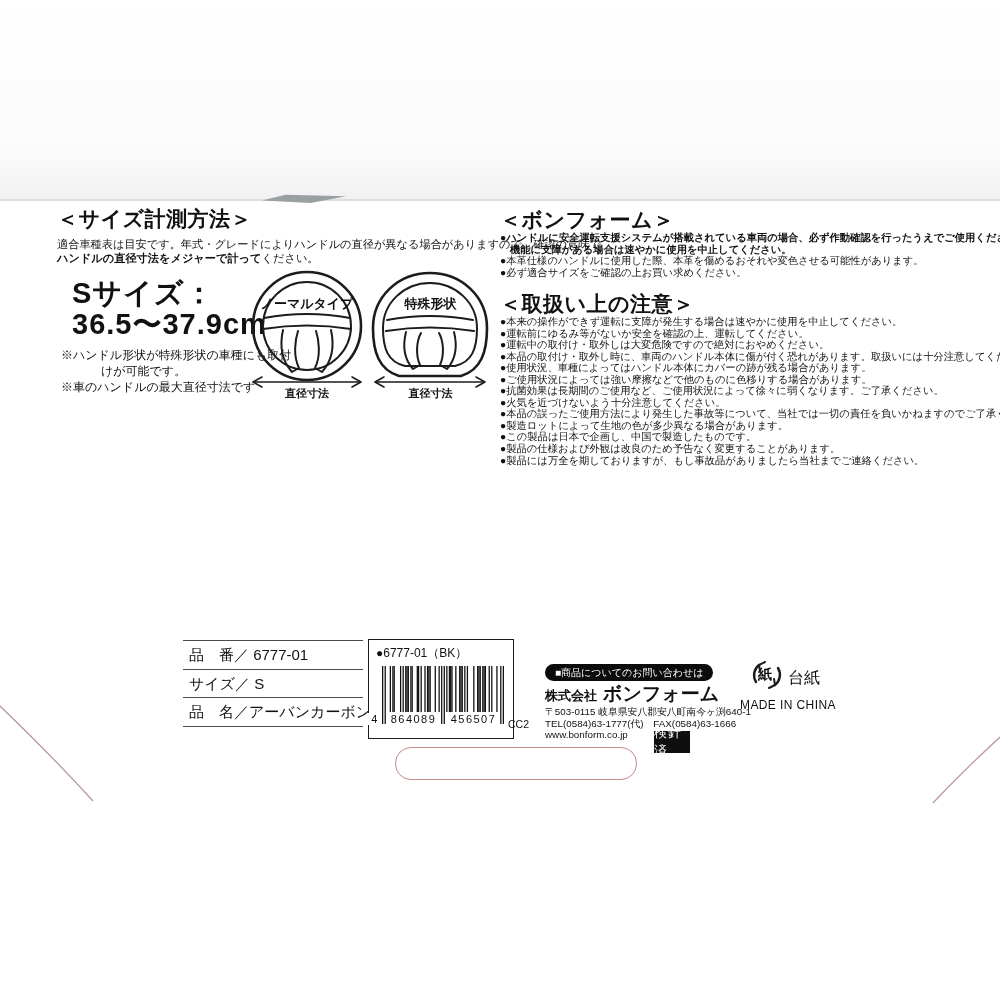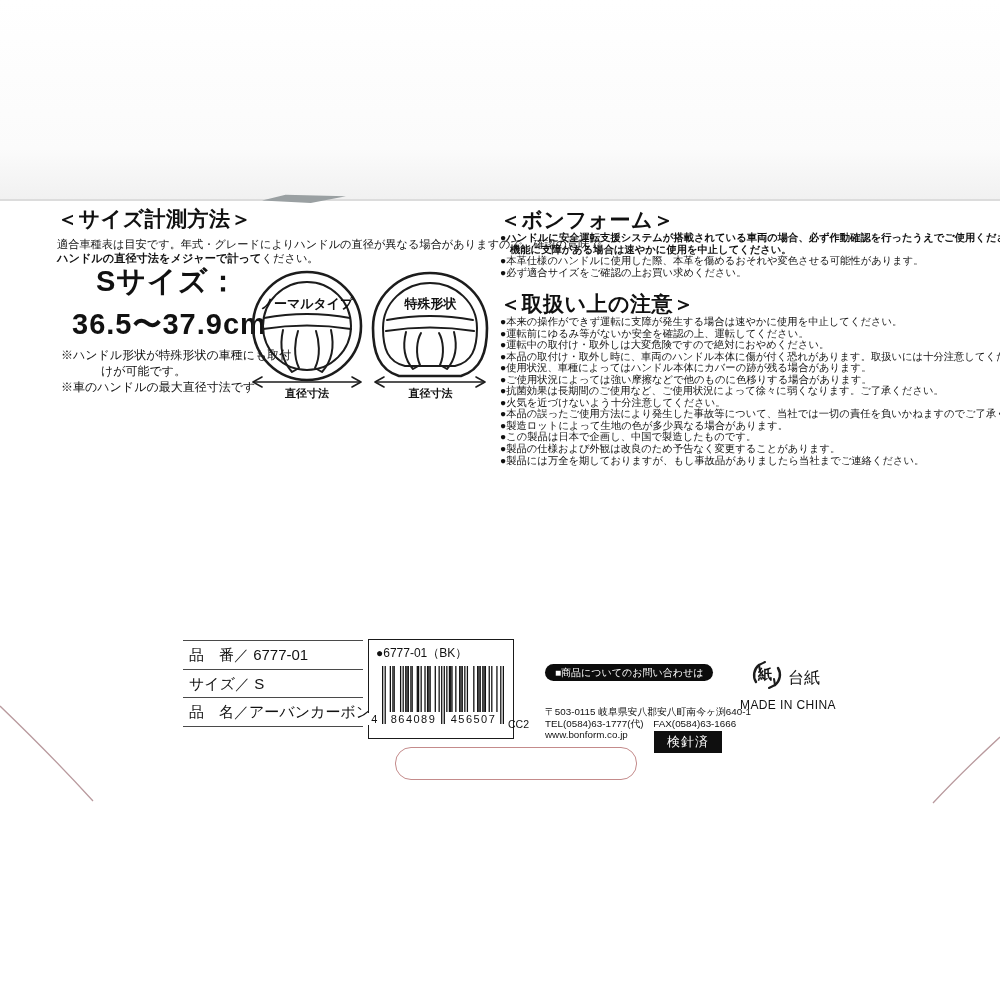--- a/index.html
+++ b/index.html
@@ -44,21 +44,21 @@
   #bars rect{fill:#111;}
   .bc-digit{position:absolute;top:713px;font-size:11px;letter-spacing:1.5px;background:#fff;text-align:center;}
 
   
   .pill{position:absolute;left:545px;top:664px;background:#0c0c0c;color:#fff;
         font-size:10px;line-height:17px;padding:0 10px;border-radius:9px;white-space:nowrap;}
   .company{position:absolute;left:545px;top:681px;white-space:nowrap;}
   .company .pre{font-size:13px;font-weight:700;}
   .company .name{font-size:19px;font-weight:800;margin-left:6px;}
   .small-line{font-size:9.8px;line-height:11.5px;}
-  .inspect{position:absolute;left:654px;top:731px;width:68px;height:22px;background:#0f0f0f;color:#fff;
+  .inspect{position:absolute;left:654px;top:731px;width:36px;height:22px;background:#0f0f0f;color:#fff;
            font-size:13px;letter-spacing:1px;display:flex;align-items:center;justify-content:center;}
 
   
   .recycle-char{position:absolute;left:758px;top:666px;font-size:14px;font-weight:800;}
   .daishi{position:absolute;left:788px;top:668px;font-size:16px;}
   .madein{position:absolute;left:740px;top:698px;font-size:12px;letter-spacing:.4px;}
 
   
   .pink-slot{position:absolute;left:395px;top:747px;width:240px;height:31px;border:1.2px solid #c48b8b;border-radius:16px;}
   .diecut{position:absolute;left:0;top:0;pointer-events:none;}
@@ -69,21 +69,21 @@
 <div class="canvas">
 
   <div class="top-strip"></div>
   <div class="flap-sliver"></div>
 
   <div class="abs sec-title" style="left:57px;top:205px;">＜サイズ計測方法＞</div>
 
   <div class="abs desc" style="left:57px;top:238px;">適合車種表は目安です。年式・グレードによりハンドルの直径が異なる場合がありますので、確認の意味で</div>
   <div class="abs desc" style="left:57px;top:252px;"><b>ハンドルの直径寸法をメジャーで計って</b><span>ください。</span></div>
 
-  <div class="abs size-big" style="left:72px;top:266px;margin-left:24px;">Sサイズ：</div>
+  <div class="abs size-big" style="left:72px;top:278px;">Sサイズ：</div>
   <div class="abs size-big" style="left:72px;top:309px;">36.5〜37.9cm</div>
 
   <div class="abs notes" style="left:61px;top:347px;">※ハンドル形状が特殊形状の車種にも取付</div>
   <div class="abs notes" style="left:73px;top:363px;margin-left:28px;">けが可能です。</div>
   <div class="abs notes" style="left:61px;top:379px;">※車のハンドルの最大直径寸法です</div>
 
   <svg class="abs lineart" style="left:245px;top:266px;" width="250" height="125" viewBox="0 0 250 125">
 
     <circle cx="62" cy="60" r="54" stroke-width="2.6"></circle>
     <circle cx="62" cy="60" r="44" stroke-width="2"></circle>
@@ -190,20 +190,23 @@
       <rect x="114.29" y="0" width="1.28" height="46"></rect>
       <rect x="118.15" y="0" width="1.28" height="58"></rect>
       <rect x="120.72" y="0" width="1.28" height="58"></rect>
     </svg>
   <div class="bc-digit" style="left:368px;width:14px;">4</div>
   <div class="bc-digit" style="left:389px;width:49px;">864089</div>
   <div class="bc-digit" style="left:449px;width:49px;">456507</div>
   <div class="abs" style="left:508px;top:718px;font-size:10.5px;">CC2</div>
 
   <div class="pill">■商品についてのお問い合わせは</div>
+  <div class="company">
+    <span class="pre">株式会社</span><span class="name">ボンフォーム</span>
+  </div>
   <div class="abs small-line" style="left:545px;top:706px;">〒503-0115 岐阜県安八郡安八町南今ヶ渕640-1</div>
   <div class="abs small-line" style="left:545px;top:717.5px;">TEL(0584)63-1777(代)　FAX(0584)63-1666</div>
   <div class="abs small-line" style="left:545px;top:729px;">www.bonform.co.jp</div>
   <div class="inspect">検針済</div>
 
   <svg class="abs lineart" style="left:750px;top:658px;" width="34" height="34" viewBox="0 0 34 34">
     <path d="M 6,24 A 13,13 0 0 1 9,7" stroke-width="2.4"></path>
     <path d="M 28,10 A 13,13 0 0 1 25,27" stroke-width="2.4"></path>
     <path d="M 9,7 L 15,4 M 9,7 L 10,13" stroke-width="2"></path>
     <path d="M 25,27 L 19,30 M 25,27 L 24,21" stroke-width="2"></path>

